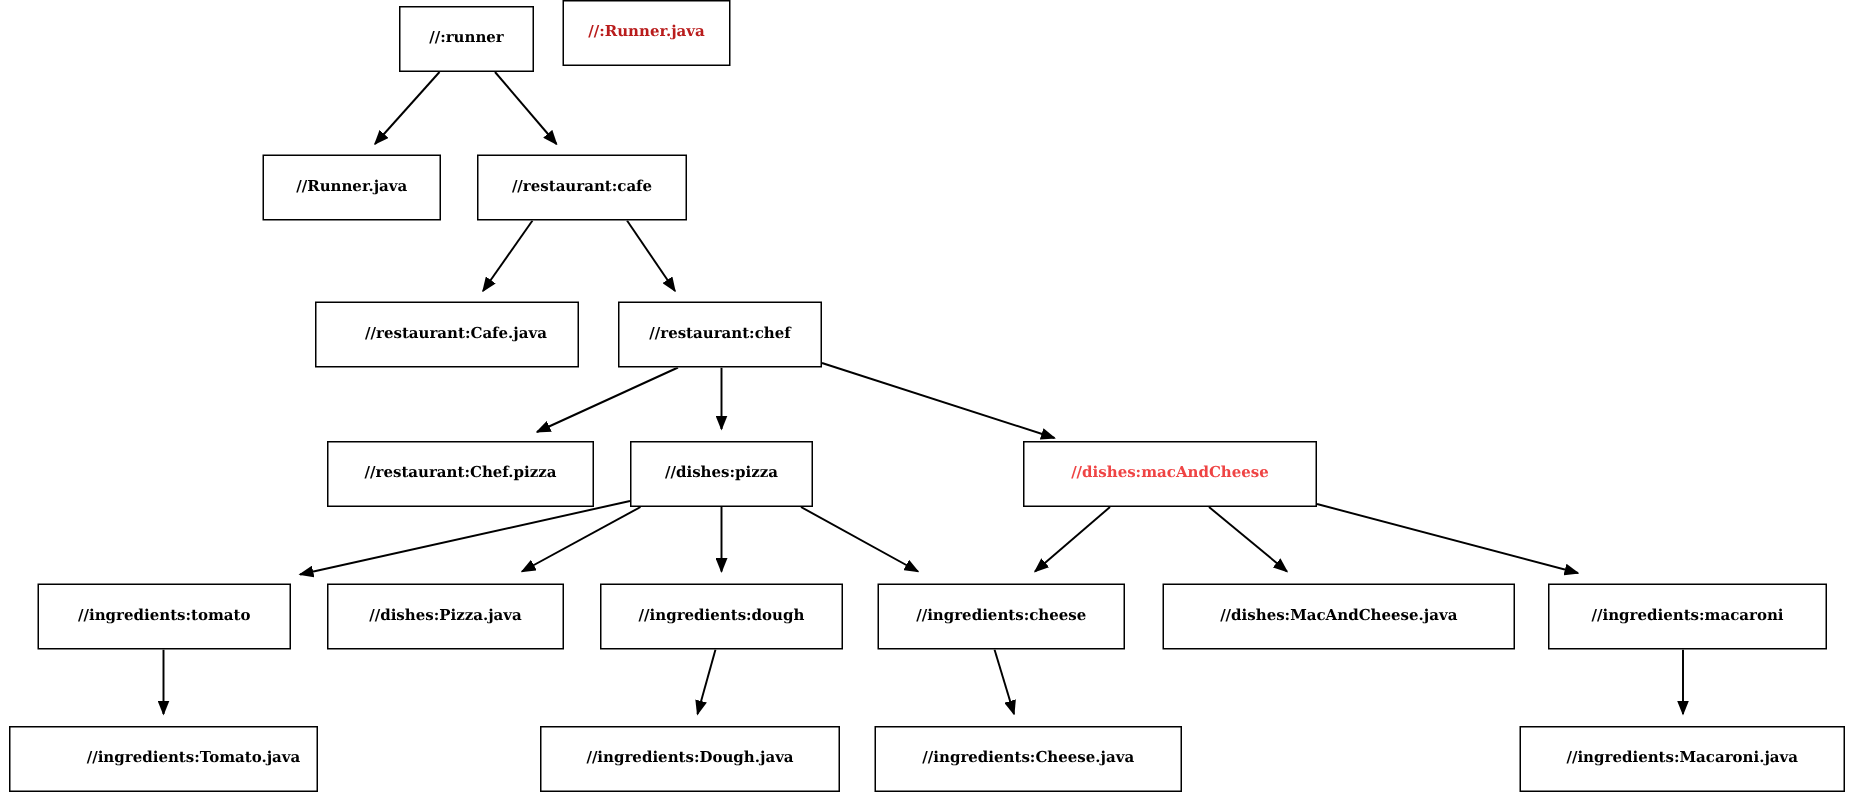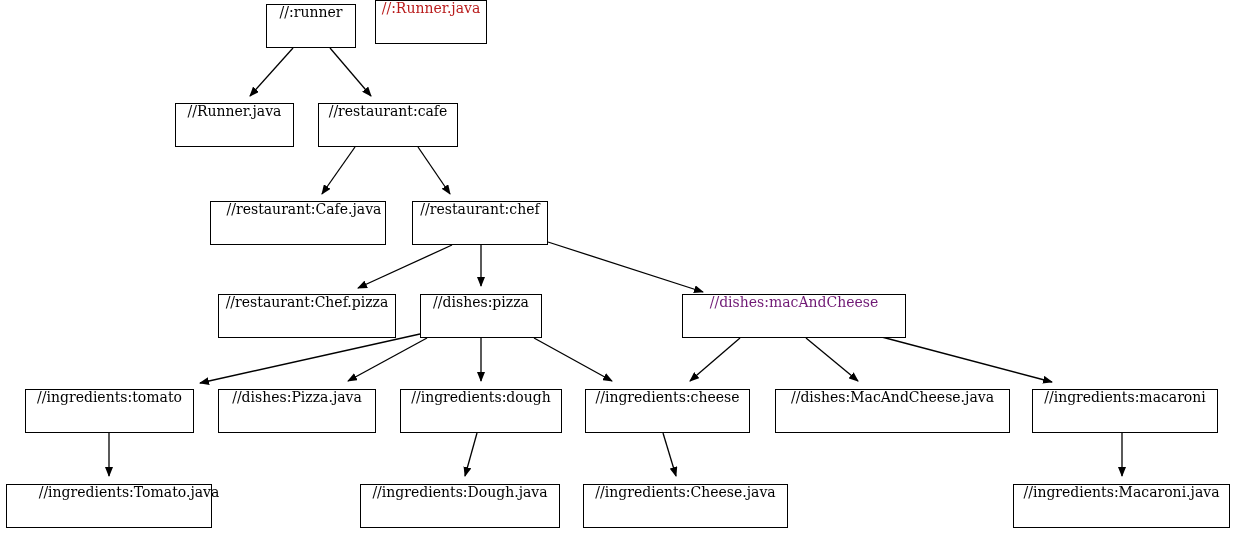--- a/index.html
+++ b/index.html
@@ -22,26 +22,28 @@
     width: 1242px;
     height: 539px;
     pointer-events: none;
   }
   .node {
     position: absolute;
     box-sizing: border-box;
     border: 1.2px solid #000000;
     background: #ffffff;
     display: flex;
+    align-items: center;
     justify-content: center;
     color: #000000;
-    font-size: 14px;
+    font-size: 10px;
     line-height: 1;
     white-space: nowrap;
     letter-spacing: 0px;
+    font-weight: bold;
   }
   .node-label {
     display: block;
     padding: 0 2px;
   }
 </style>
 </head>
 <body>
 
 <div id="graph-canvas">
@@ -92,21 +94,21 @@
       </div>
       <div class="node" style="left: 412px; top: 201px; width: 136px; height: 44px; border-color: rgb(0, 0, 0); background: rgb(255, 255, 255); color: rgb(0, 0, 0);">
         <span class="node-label">//restaurant:chef</span>
       </div>
       <div class="node" style="left: 218px; top: 294px; width: 178px; height: 44px; border-color: rgb(0, 0, 0); background: rgb(255, 255, 255); color: rgb(0, 0, 0);">
         <span class="node-label">//restaurant:Chef.pizza</span>
       </div>
       <div class="node" style="left: 420px; top: 294px; width: 122px; height: 44px; border-color: rgb(0, 0, 0); background: rgb(255, 255, 255); color: rgb(0, 0, 0);">
         <span class="node-label">//dishes:pizza</span>
       </div>
-      <div class="node" style="left: 682px; top: 294px; width: 224px; height: 44px; border-color: rgb(0, 0, 0); background: rgb(255, 255, 255); color: #701a75;">
+      <div class="node" style="left: 682px; top: 294px; width: 196px; height: 44px; border-color: rgb(0, 0, 0); background: rgb(255, 255, 255); color: #ef4444;">
         <span class="node-label">//dishes:macAndCheese</span>
       </div>
       <div class="node" style="left: 25px; top: 389px; width: 169px; height: 44px; border-color: rgb(0, 0, 0); background: rgb(255, 255, 255); color: rgb(0, 0, 0);">
         <span class="node-label">//ingredients:tomato</span>
       </div>
       <div class="node" style="left: 218px; top: 389px; width: 158px; height: 44px; border-color: rgb(0, 0, 0); background: rgb(255, 255, 255); color: rgb(0, 0, 0);">
         <span class="node-label">//dishes:Pizza.java</span>
       </div>
       <div class="node" style="left: 400px; top: 389px; width: 162px; height: 44px; border-color: rgb(0, 0, 0); background: rgb(255, 255, 255); color: rgb(0, 0, 0);">
         <span class="node-label">//ingredients:dough</span>

